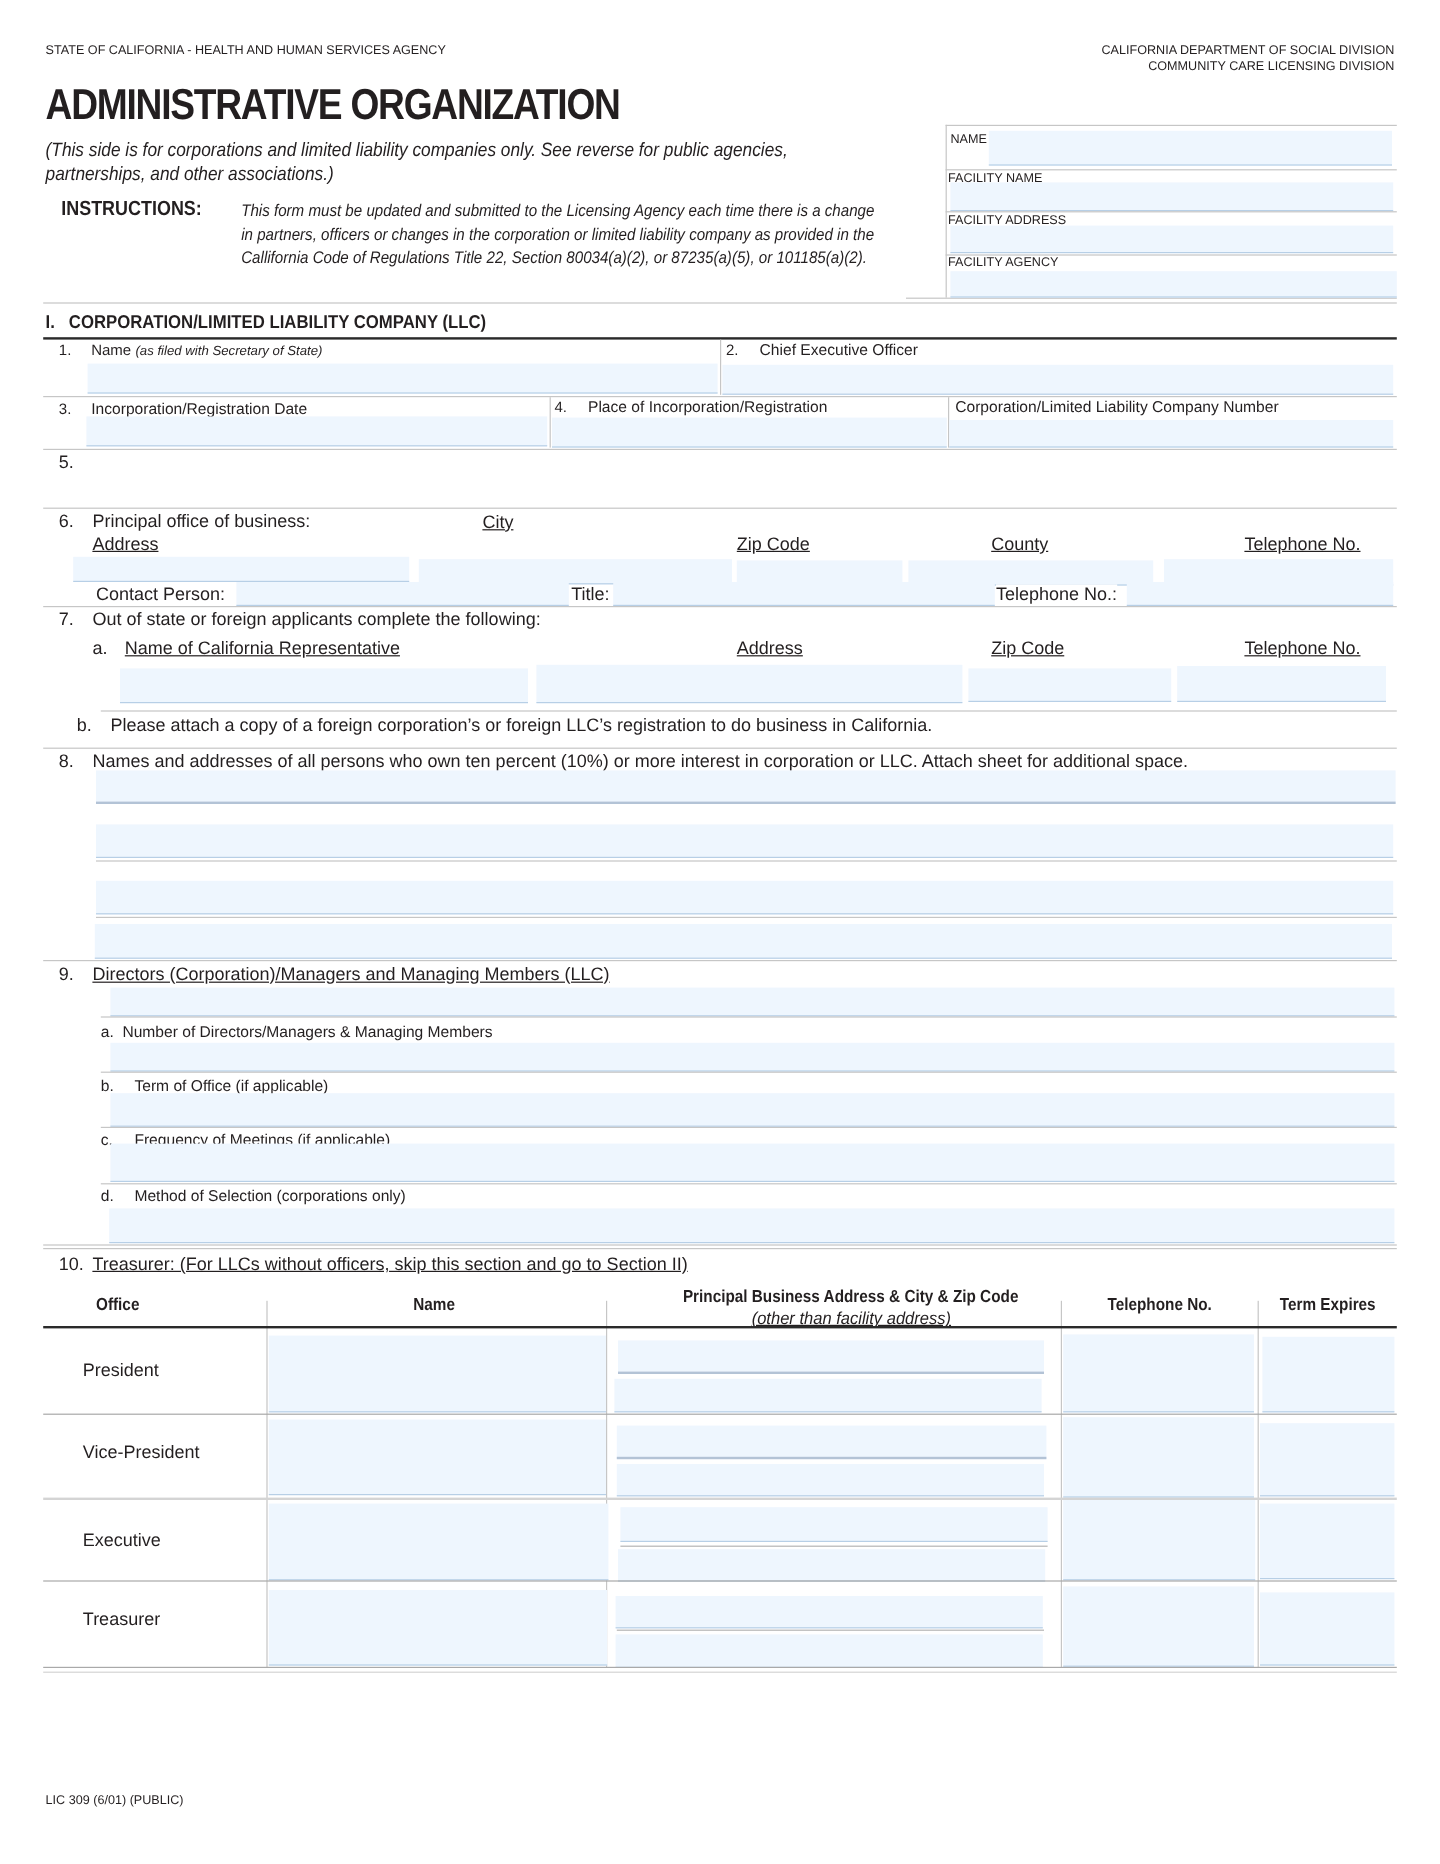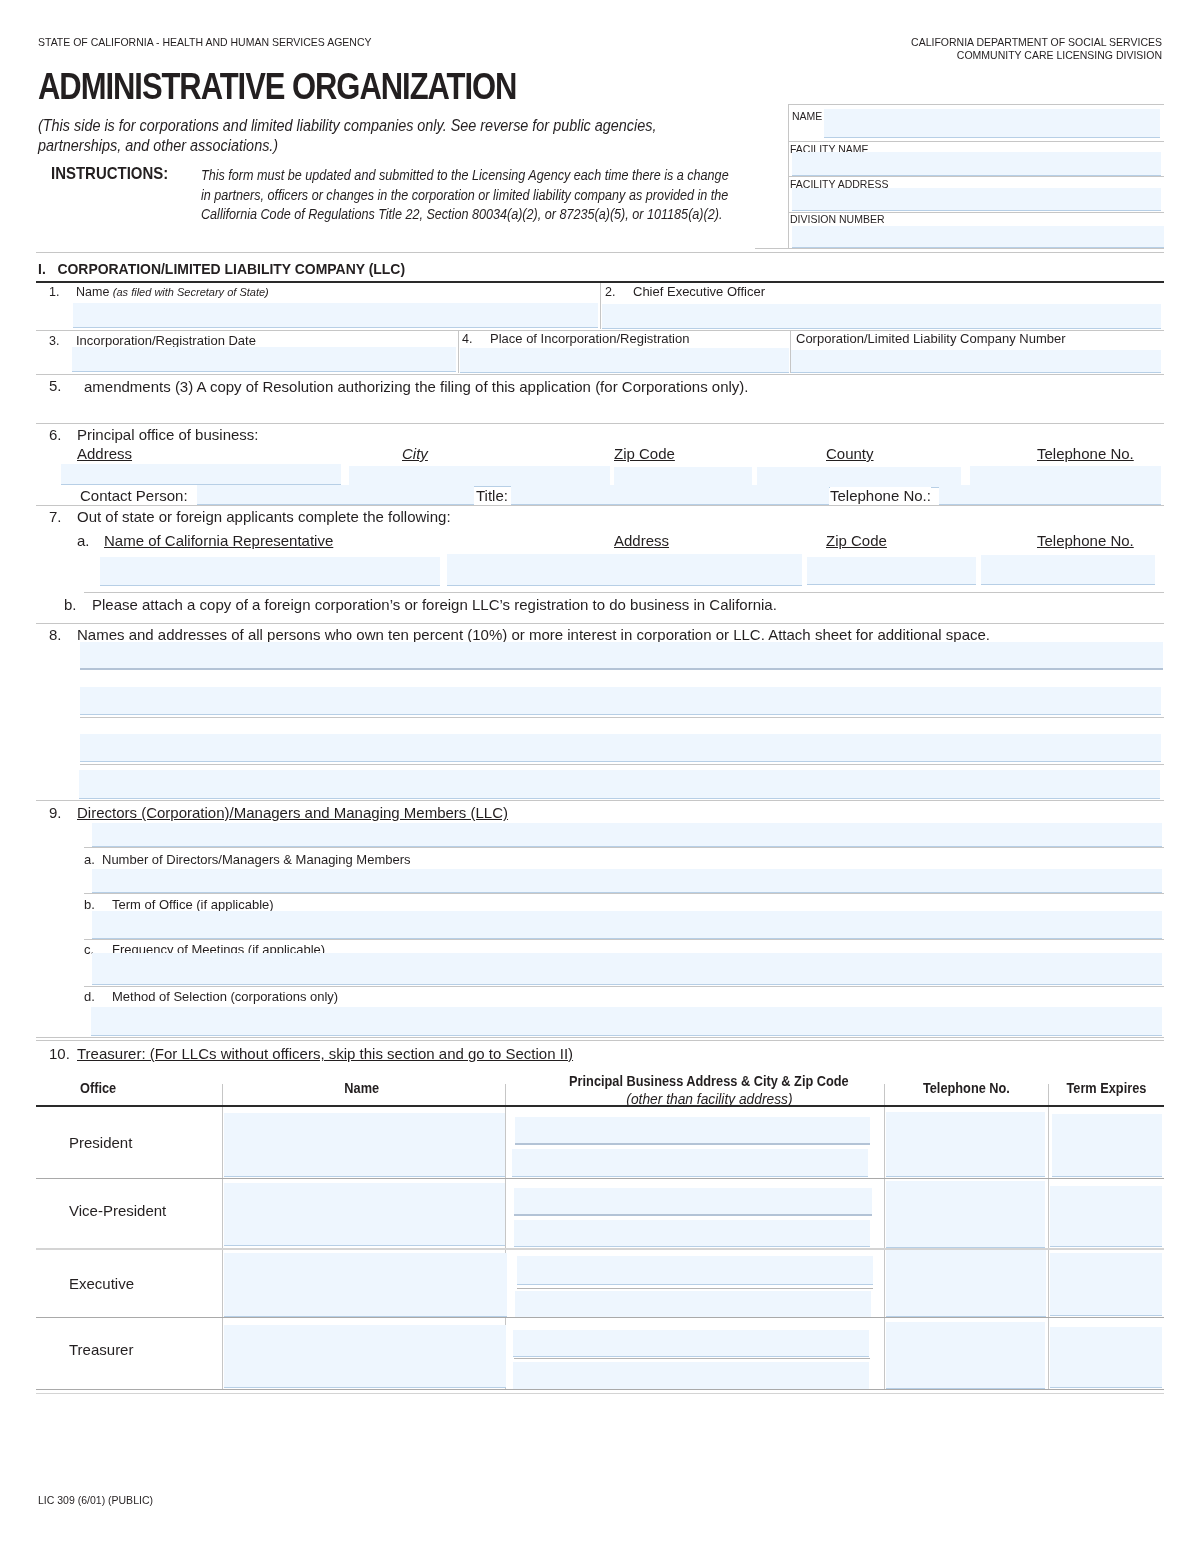--- a/index.html
+++ b/index.html
@@ -16,21 +16,21 @@
   .t15 { font-size: 15px; }
   .u { text-decoration: underline; }
   .it { font-style: italic; }
   .b { font-weight: bold; }
 </style>
 </head>
 <body>
 
 <div class="abs t11" style="left:38px;top:36px;font-size:10.5px;">STATE OF CALIFORNIA - HEALTH AND HUMAN SERVICES AGENCY</div>
 <div class="abs" style="right:38px;top:36px;font-size:10.5px;text-align:right;line-height:13px;">
-  <div>CALIFORNIA DEPARTMENT OF SOCIAL SERVICES</div>
+  <div>CALIFORNIA DEPARTMENT OF SOCIAL DIVISION</div>
   <div>COMMUNITY CARE LICENSING DIVISION</div>
 </div>
 
 <div class="abs b" style="left:38px;top:66px;font-size:36px;letter-spacing:-1.2px;transform:scaleX(0.86);transform-origin:left top;white-space:nowrap;">ADMINISTRATIVE ORGANIZATION</div>
 
 <div class="abs it" style="left:38px;top:116px;font-size:16px;line-height:20px;transform:scaleX(0.9);transform-origin:left top;white-space:nowrap;">
   <div>(This side is for corporations and limited liability companies only. See reverse for public agencies,</div>
   <div>partnerships, and other associations.)</div>
 </div>
 
@@ -50,21 +50,21 @@
 <div class="hr" style="left:788px;top:141px;width:376px;"></div>
 
 <div class="abs" style="left:790px;top:143px;font-size:10.5px;">FACILITY NAME</div>
 <input class="fld" style="left: 792px; top: 152px; width: 369px; height: 24px;" value="">
 <div class="hr" style="left:788px;top:176px;width:376px;"></div>
 
 <div class="abs" style="left:790px;top:178px;font-size:10.5px;">FACILITY ADDRESS</div>
 <input class="fld" style="left: 792px; top: 188px; width: 369px; height: 23px;" value="">
 <div class="hr" style="left:788px;top:212px;width:376px;"></div>
 
-<div class="abs" style="left:790px;top:213px;font-size:10.5px;">DIVISION NUMBER</div>
+<div class="abs" style="left:790px;top:213px;font-size:10.5px;">FACILITY AGENCY</div>
 <input class="fld" style="left: 792px; top: 226px; width: 372px; height: 22px;" value="">
 
 <div class="hr" style="left:36px;top:252px;width:1128px;"></div>
 <div class="abs b" style="left:38px;top:260px;font-size:15.5px;transform:scaleX(0.9);transform-origin:left top;white-space:nowrap;">
   <span>I.</span>&nbsp;&nbsp;&nbsp;<span>CORPORATION/LIMITED LIABILITY COMPANY (LLC)</span>
 </div>
 <div class="hr-dark" style="left:36px;top:281px;width:1128px;"></div>
 
 <div class="abs t12" style="left:49px;top:285px;">1.</div>
 <div class="abs t12" style="left:76px;top:285px;white-space:nowrap;">
@@ -85,28 +85,27 @@
 <div class="abs t12" style="left:462px;top:332px;">4.</div>
 <div class="abs t13" style="left:490px;top:331px;">Place of Incorporation/Registration</div>
 <input class="fld" style="left: 460px; top: 348px; width: 329px; height: 25px;" value="">
 <div class="vr" style="left:790px;top:331px;height:42px;"></div>
 <div class="abs t13" style="left:796px;top:331px;">Corporation/Limited Liability Company Number</div>
 <input class="fld" style="left: 791px; top: 350px; width: 370px; height: 23px;" value="">
 <div class="hr" style="left:36px;top:374px;width:1128px;"></div>
 
 <div class="abs t15" style="left:49px;top:377px;">5.</div>
 <div class="abs t15" style="left:84px;top:377px;line-height:19px;white-space:nowrap;">
-  <div>amendments (3) A copy of Resolution authorizing the filing of this application (for Corporations only).</div>
 </div>
 <div class="hr" style="left:36px;top:423px;width:1128px;"></div>
 
 <div class="abs t15" style="left:49px;top:426px;">6.</div>
 <div class="abs t15" style="left:77px;top:426px;">Principal office of business:</div>
 <div class="abs t15 u" style="left:77px;top:445px;">Address</div>
-<div class="abs t15 u" style="left:402px;top:445px;font-style:italic;">City</div>
+<div class="abs t15 u" style="left:402px;top:427px;">City</div>
 <div class="abs t15 u" style="left:614px;top:445px;">Zip Code</div>
 <div class="abs t15 u" style="left:826px;top:445px;">County</div>
 <div class="abs t15 u" style="left:1037px;top:445px;">Telephone No.</div>
 
 <input class="fld" style="left: 61px; top: 464px; width: 280px; height: 21px;" value="">
 <input class="fld" style="left: 349px; top: 466px; width: 261px; height: 21px;" value="">
 <input class="fld" style="left: 614px; top: 467px; width: 138px; height: 21px;" value="">
 <input class="fld" style="left: 757px; top: 467px; width: 204px; height: 21px;" value="">
 <input class="fld" style="left: 970px; top: 466px; width: 191px; height: 22px;" value="">
 

